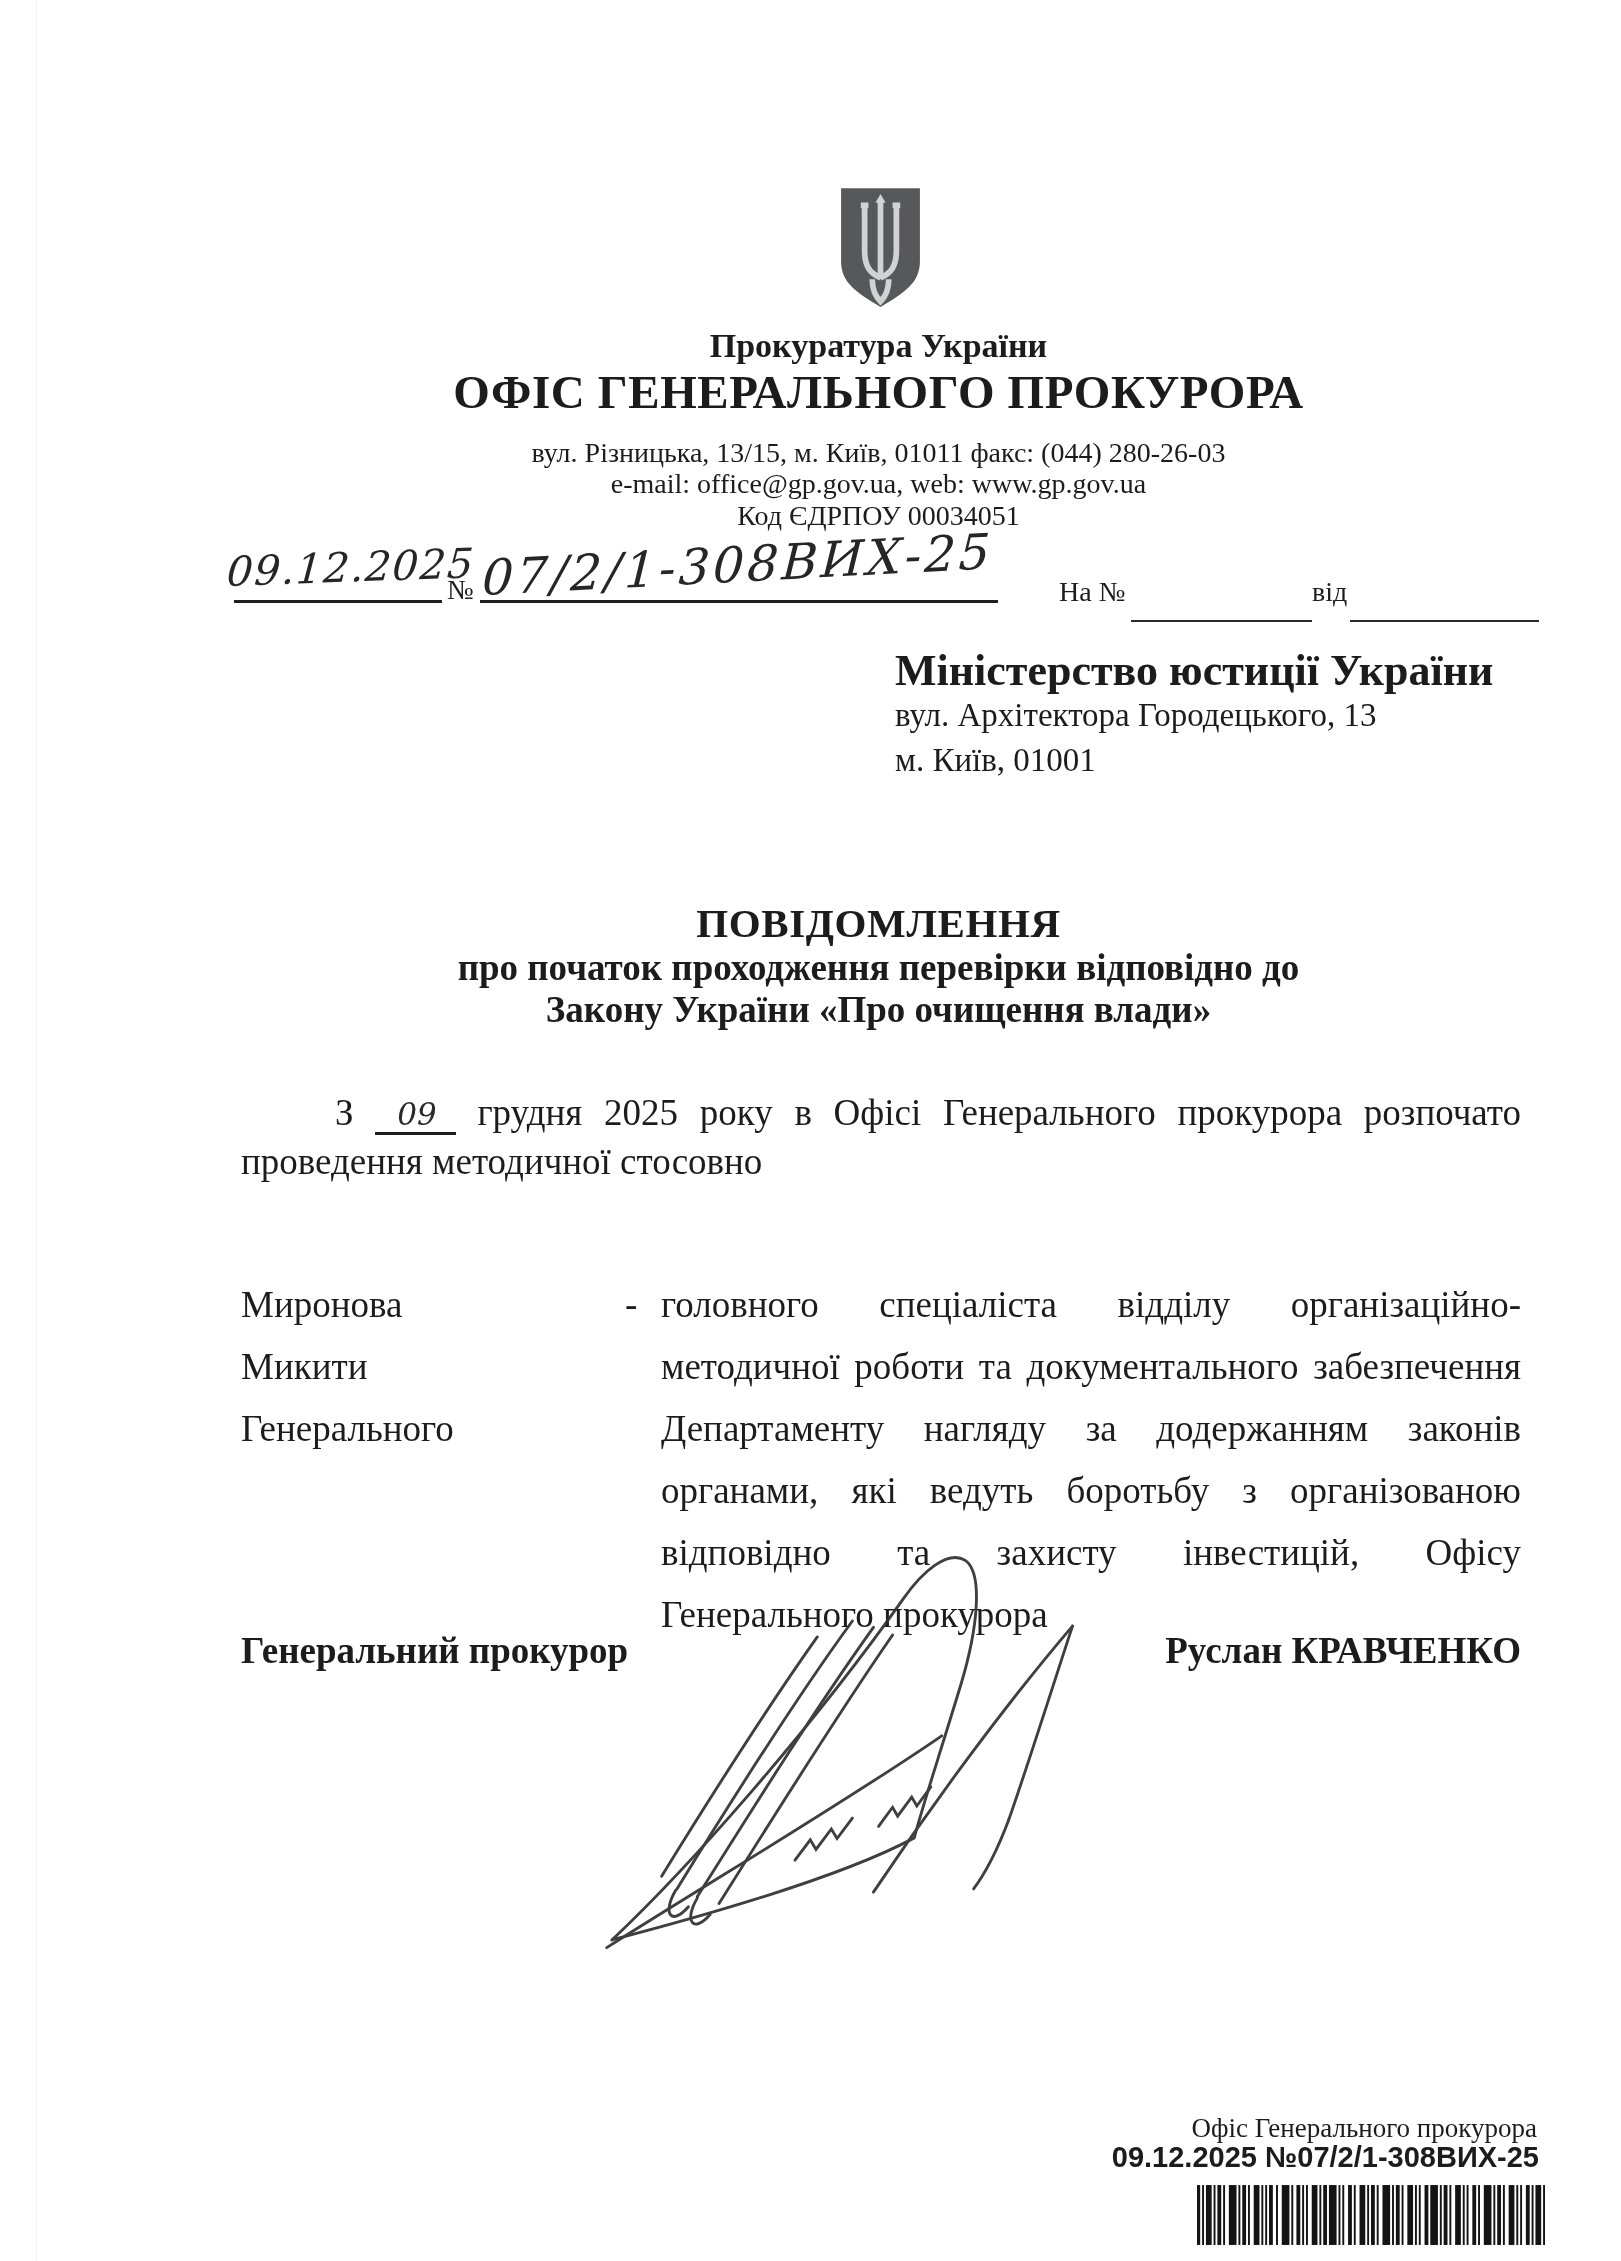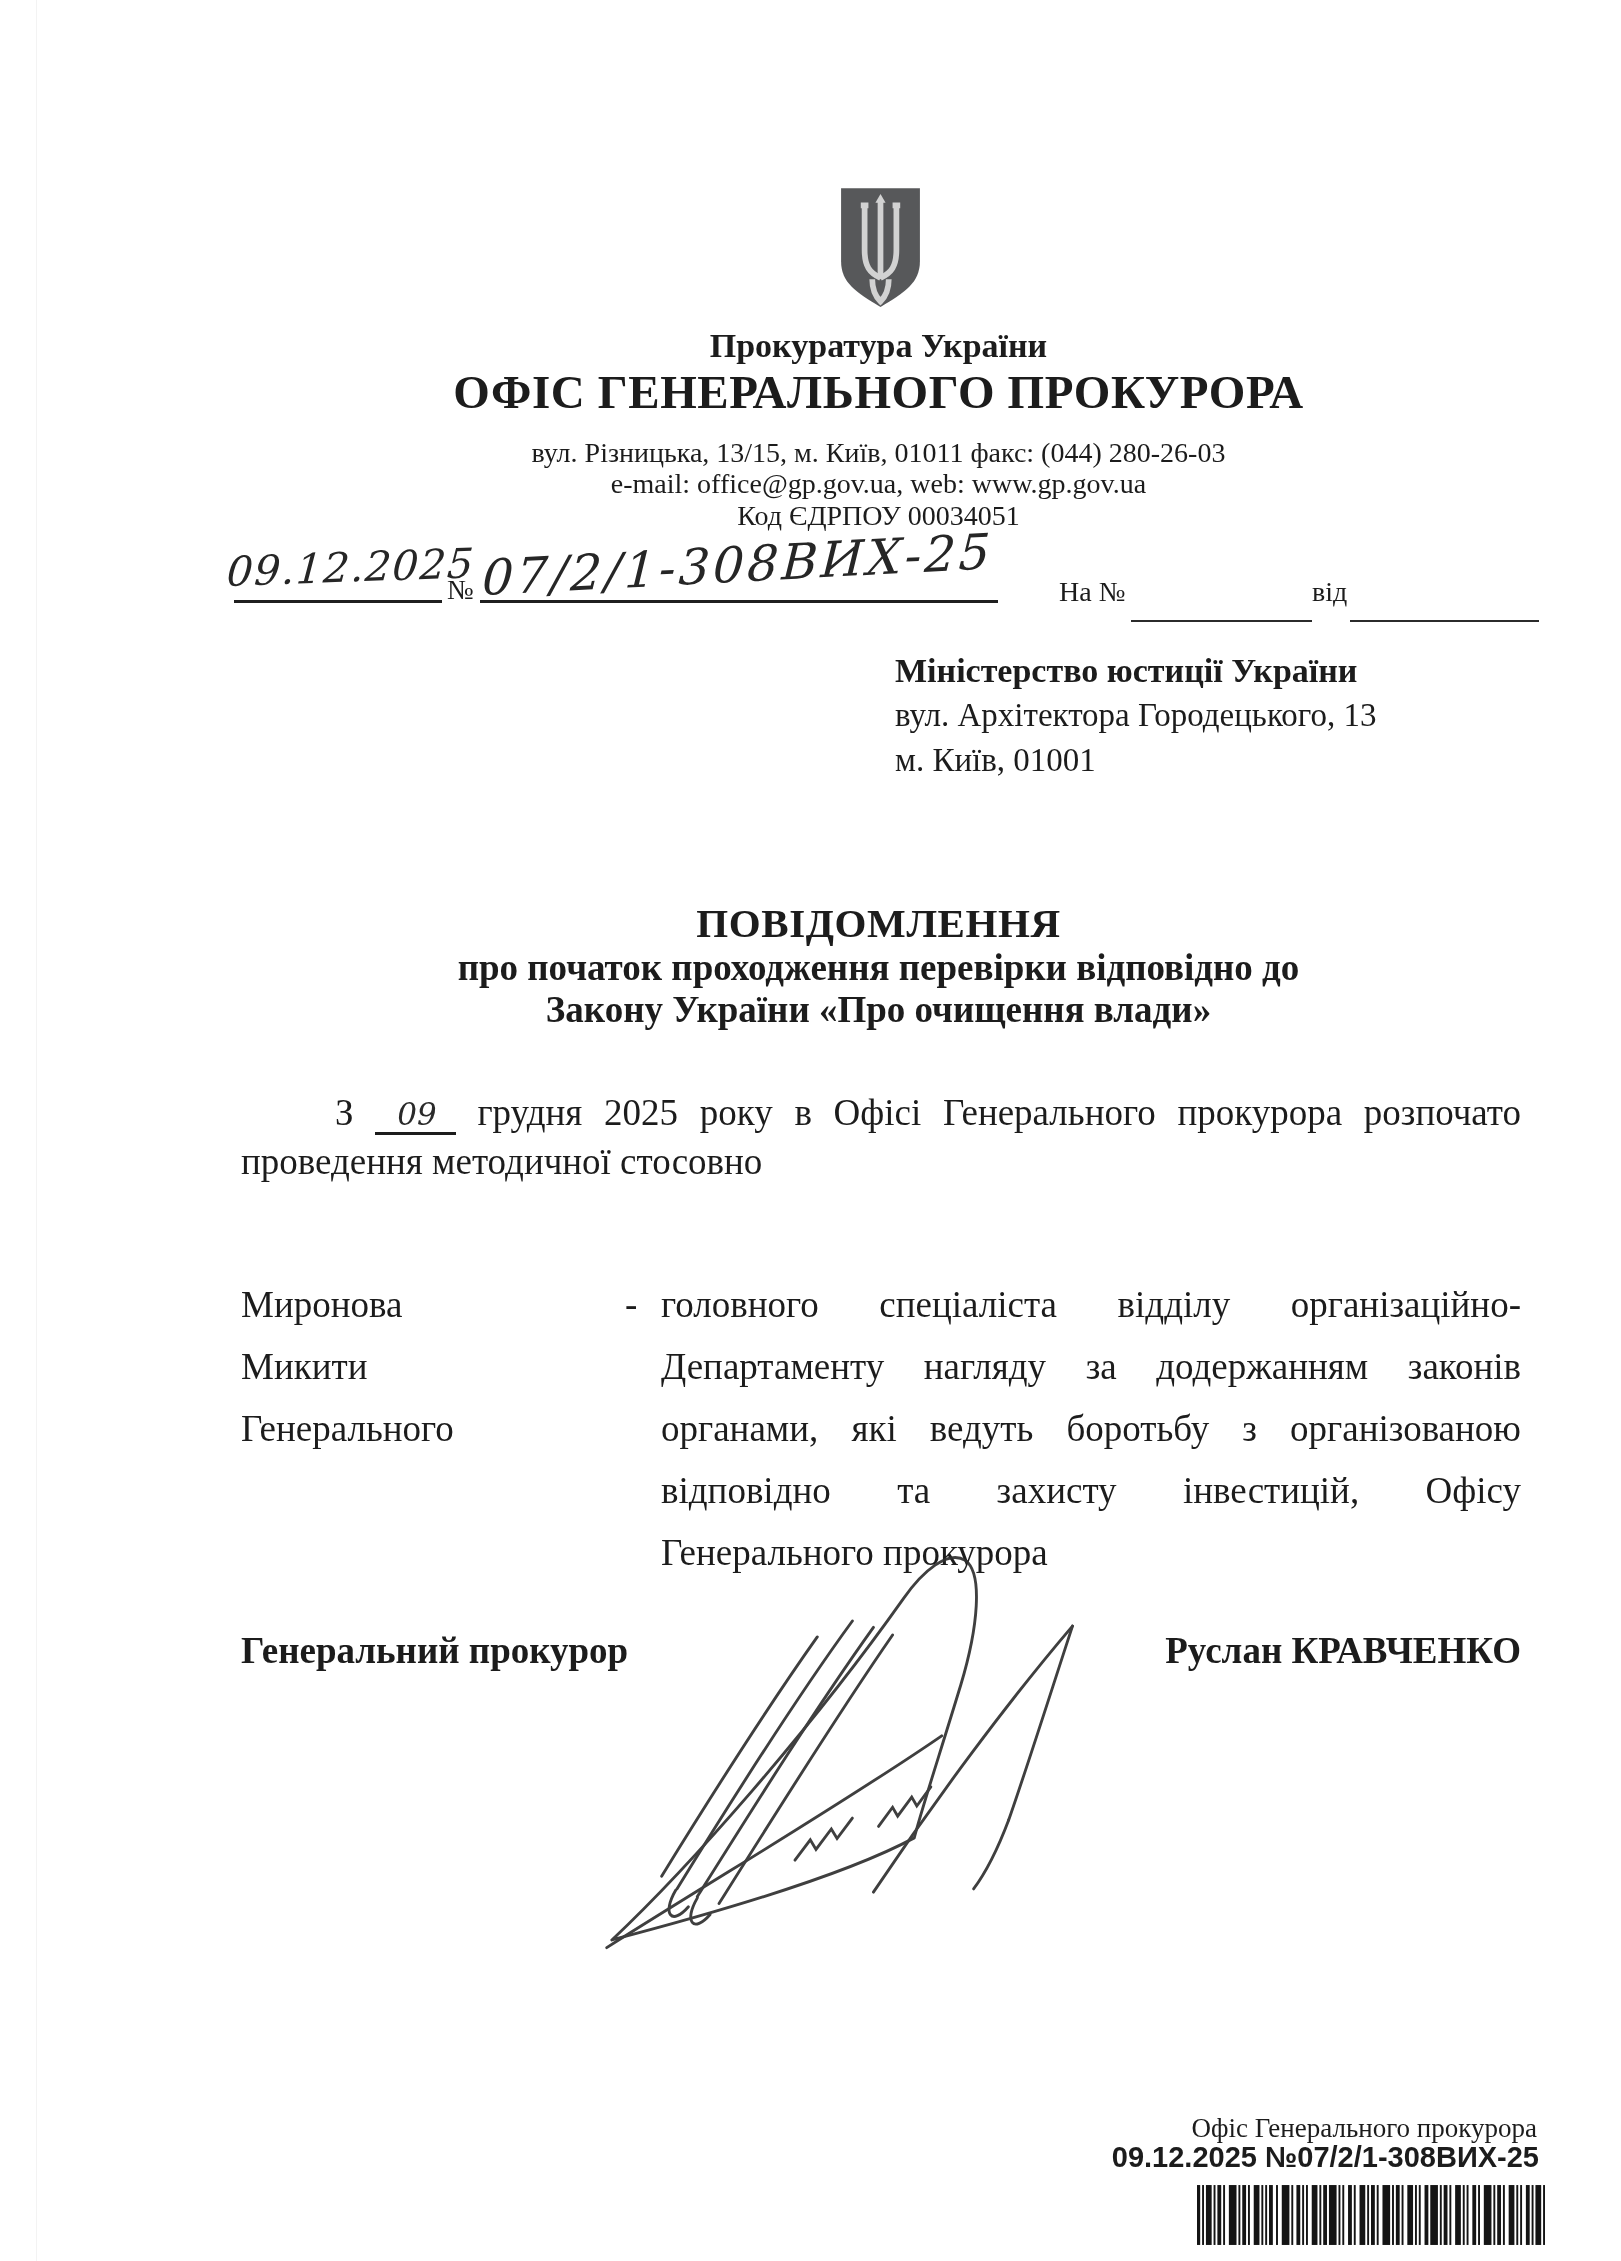--- a/index.html
+++ b/index.html
@@ -32,21 +32,21 @@
   .num-label{left:447px;top:574px;font-size:28px;}
   .num-rule{left:480px;top:600px;width:518px;height:2.6px;}
   .num-hand{left:482px;top:535px;width:574px;font-size:49px;transform:rotate(-3deg) skewX(-6deg);letter-spacing:3.2px;}
   .na-label{left:1059px;top:576px;font-size:28px;}
   .na-rule{left:1131px;top:620px;width:181px;height:1.9px;}
   .vid-label{left:1312px;top:576px;font-size:28px;}
   .vid-rule{left:1350px;top:620px;width:189px;height:1.9px;}
 
   
   .recipient{left:895px;top:648px;width:657px;font-size:33px;line-height:45px;}
-  .recipient .r1{font-size:34px;font-weight:bold;}
+  .recipient .r1{font-size:44px;font-weight:bold;}
 
   
   .t1{top:899px;font-size:41px;font-weight:bold;letter-spacing:0.6px;}
   .t2{top:946px;font-size:37px;font-weight:bold;text-align:center;}
   .t3{top:988px;font-size:37px;font-weight:bold;}
 
   
   .intro{left:241px;top:1089px;width:1280px;font-size:37px;line-height:47px;}
   .intro .l1{text-indent:94px;text-align:justify;text-align-last:justify;}
   .day-hand{
@@ -120,20 +120,21 @@
 </div>
 
 <div class="abs name-col">
   <div>Миронова</div>
   <div>Микити</div>
   <div>Генерального</div>
 </div>
 <div class="abs dash-col">-</div>
 <div class="abs pos-col">
   <div class="just">головного спеціаліста відділу організаційно-</div>
+  <div class="just">методичної роботи та документального забезпечення</div>
   <div class="just">Департаменту нагляду за додержанням законів</div>
   <div class="just">органами, які ведуть боротьбу з організованою</div>
   <div class="just">відповідно та захисту інвестицій, Офісу</div>
   <div>Генерального прокурора</div>
 </div>
 
 <div class="abs sig-title">Генеральний прокурор</div>
 <div class="abs sig-name">Руслан КРАВЧЕНКО</div>
 <div class="abs sig-svg">
   <svg width="504" height="428" viewBox="0 0 790 670">

